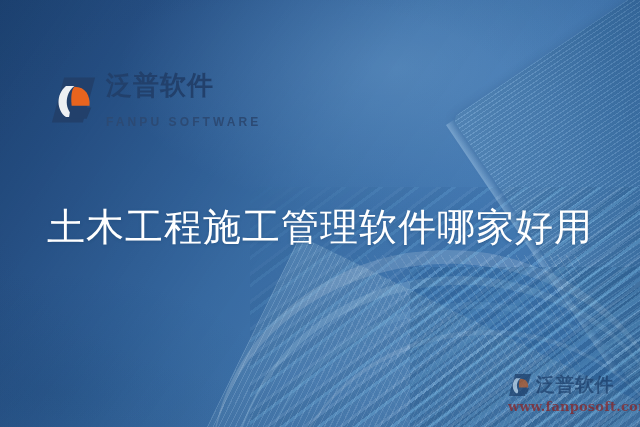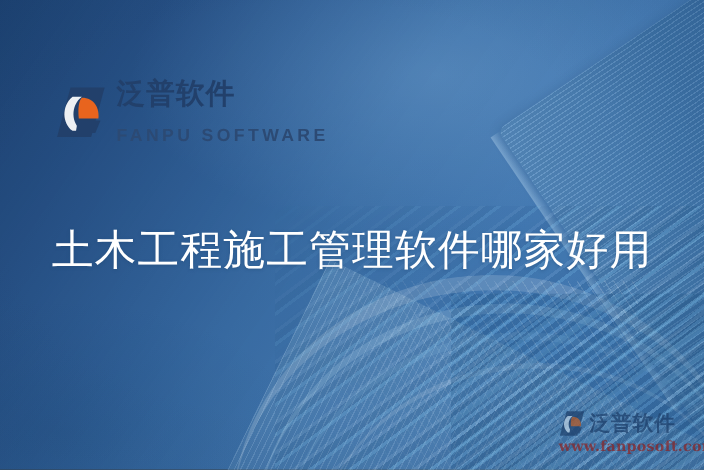--- a/index.html
+++ b/index.html
@@ -178,21 +178,21 @@
   .logo-text { display: flex; flex-direction: column; line-height: 1; }
   .logo-cn {
     font-size: 26px;
     font-weight: 700;
     color: #22406b;
     letter-spacing: 1px;
     font-family: "Liberation Sans", "DejaVu Sans", sans-serif;
   }
   .logo-en {
     margin-top: 18px;
-    font-size: 16px;
+    font-size: 12px;
     font-weight: 700;
     color: #2c4a74;
     letter-spacing: 3.1px;
     font-family: "Liberation Sans", sans-serif;
   }
 
   
   .headline {
     position: absolute;
     left: 0;

